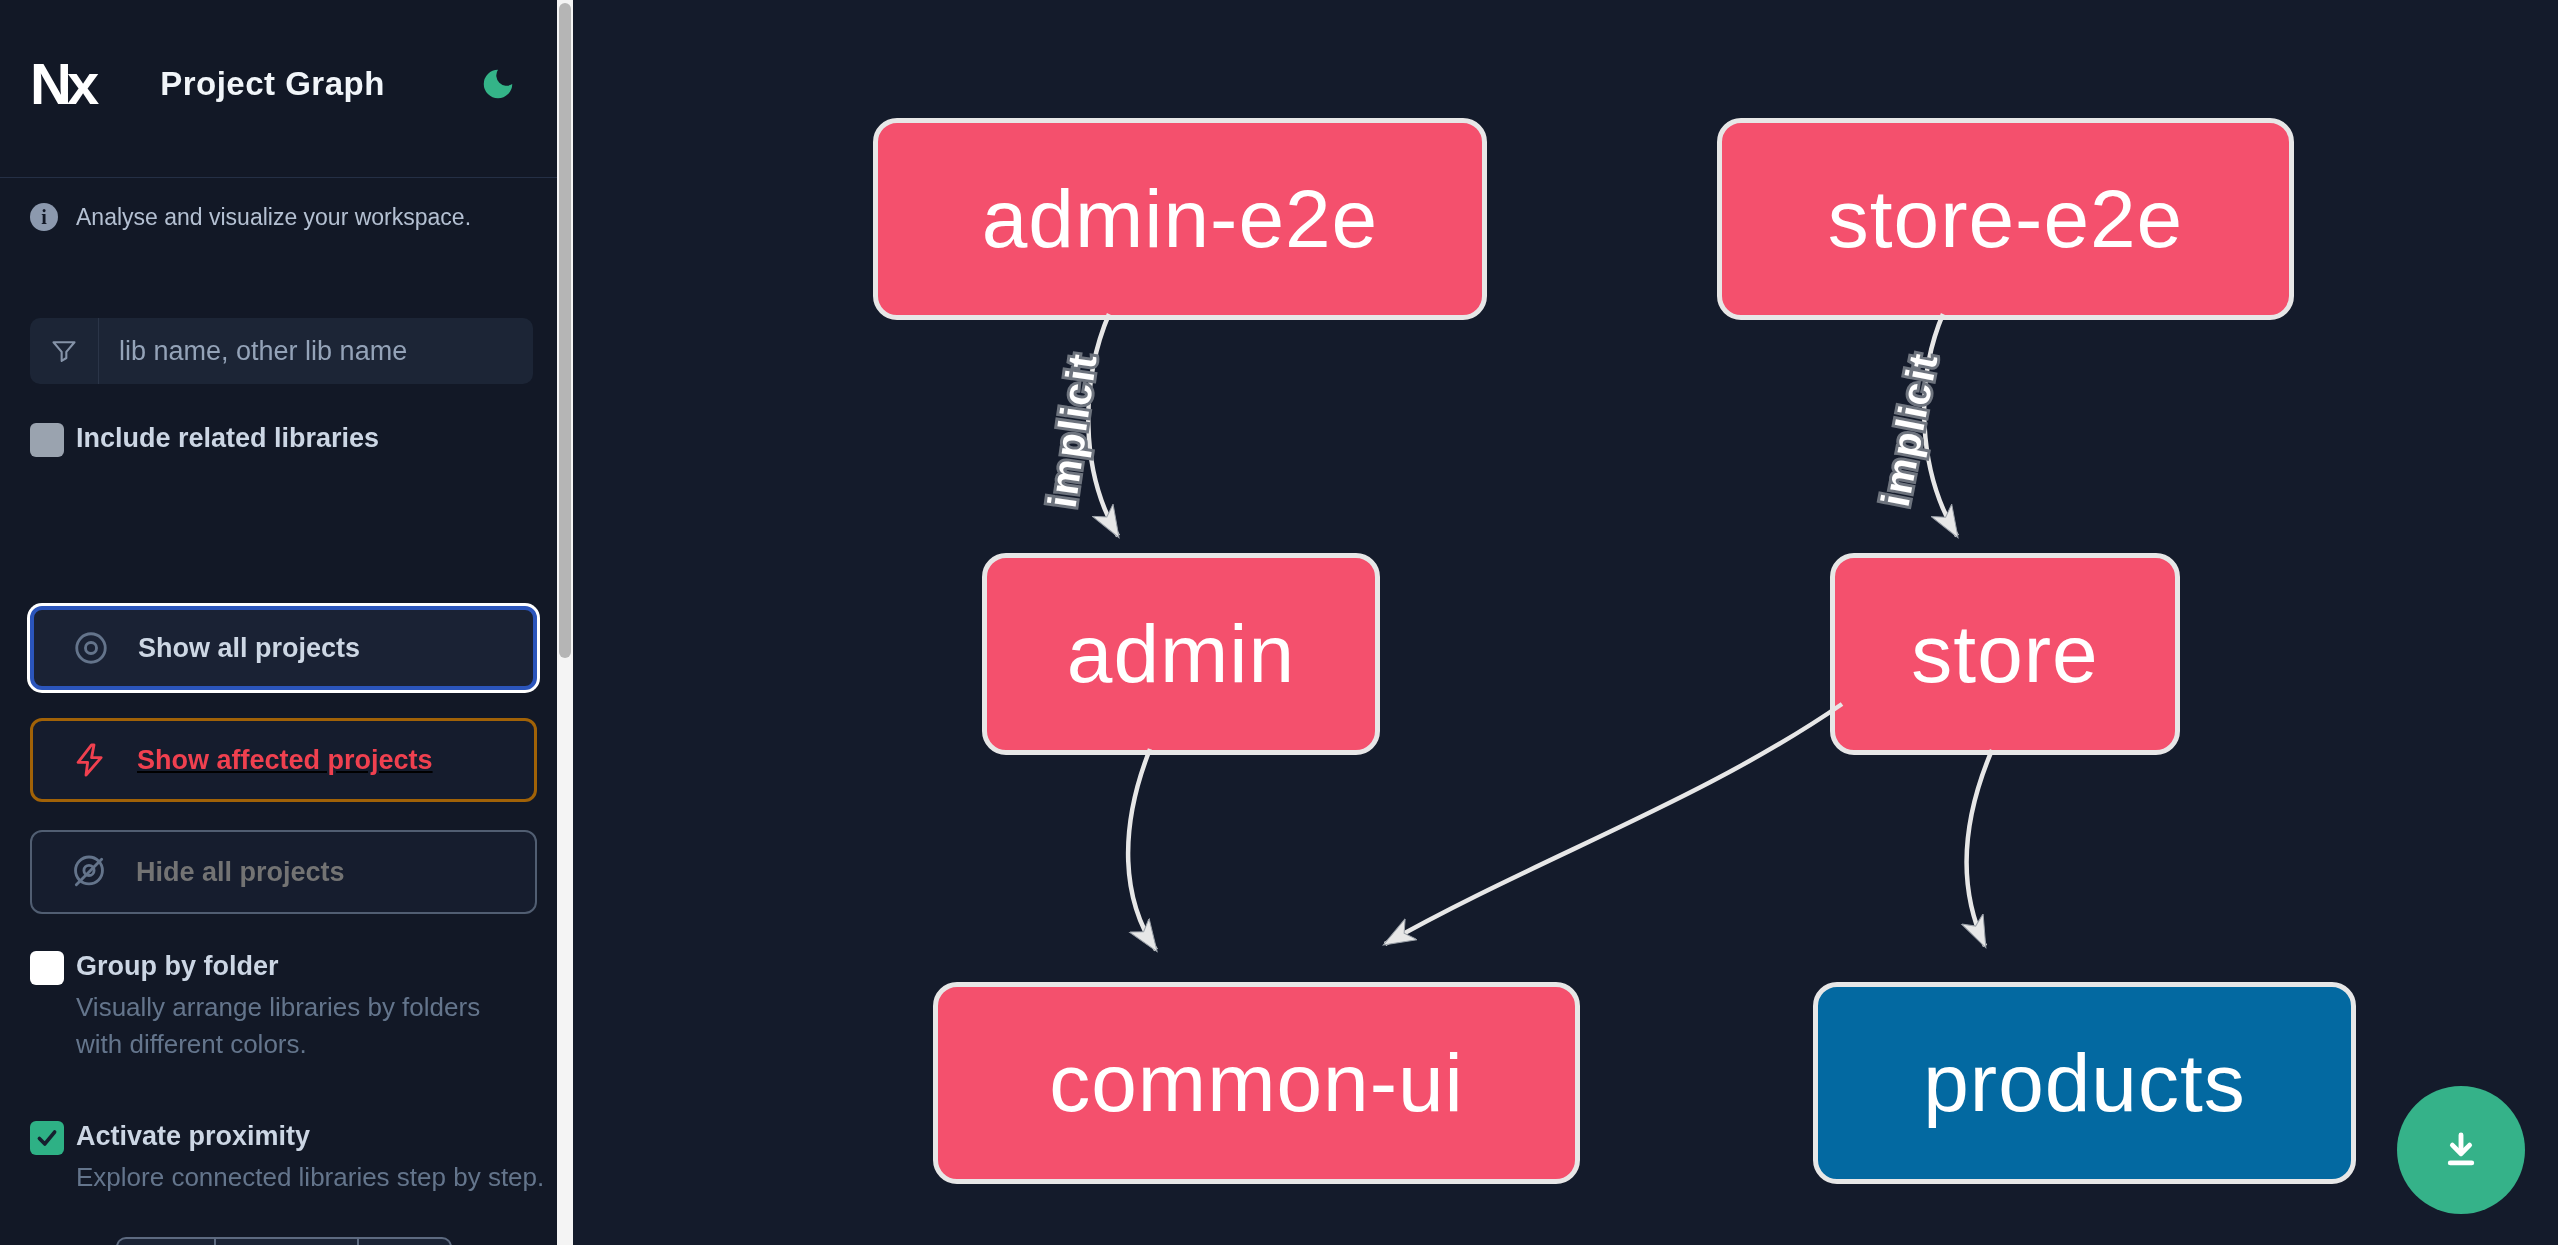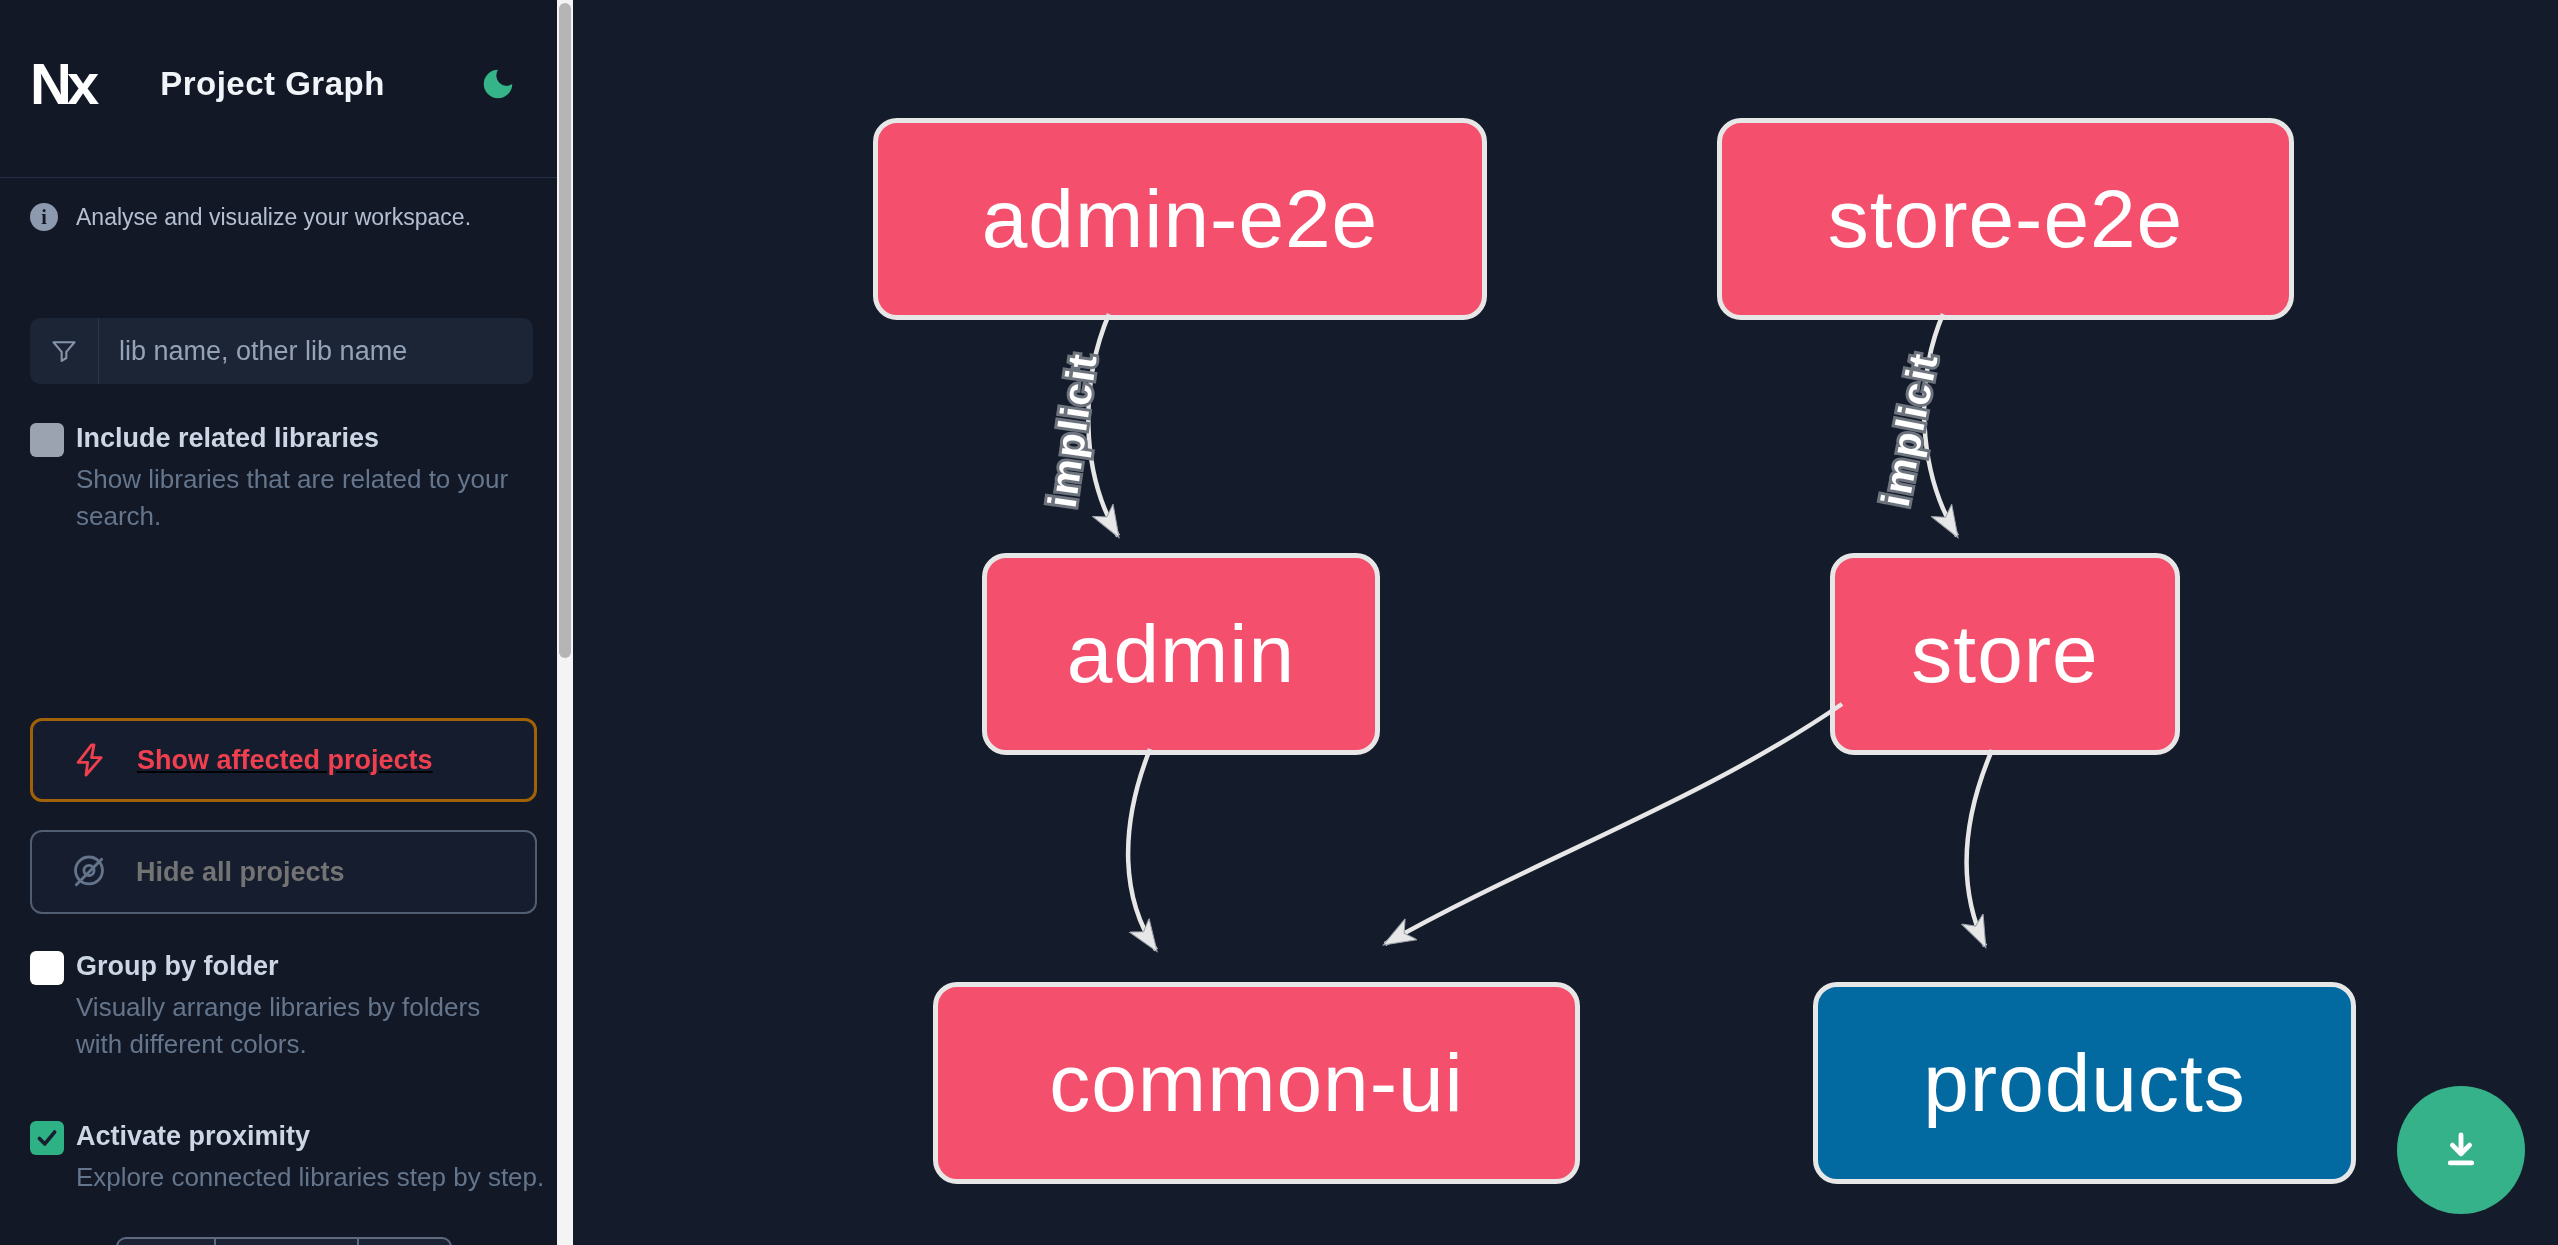--- a/index.html
+++ b/index.html
@@ -96,24 +96,30 @@
         <path d="M3 4.5h18l-7 8.2v5.3l-4 2.5v-7.8L3 4.5z"></path>
       </svg>
     </div>
     <input type="text" placeholder="lib name, other lib name" style="">
   </div>
 
   <div class="opt" style="top:420px;">
     <div class="cb cb-gray"></div>
     <div>
       <div class="lbl">Include related libraries</div>
-      <div class="desc" style="width:452px;">Show libraries that are related to your search.</div>
-    </div>
-  </div>
-
+    </div>
+  </div>
+
+  <div class="btn btn-all">
+    <svg width="38" height="38" viewBox="0 0 24 24" fill="none" stroke="#64748b" stroke-width="1.8">
+      <circle cx="12" cy="12" r="9"></circle>
+        <circle cx="12" cy="12" r="3.5"></circle>
+    </svg>
+    <span class="btn-label">Show all projects</span>
+  </div>
 
   <div class="btn btn-affected">
     <svg width="38" height="38" viewBox="0 0 24 24" fill="none" stroke="#f0404f" stroke-width="1.8" stroke-linejoin="round">
       <path d="M13 2.5 4.5 13.5h6L9.5 21.5 19 10.5h-6l1.5-8z"></path>
     </svg>
     <span class="btn-label">Show affected projects</span>
   </div>
 
   <div class="btn btn-hide">
     <svg width="38" height="38" viewBox="0 0 24 24" fill="none" stroke="#64748b" stroke-width="1.8" stroke-linecap="round">

